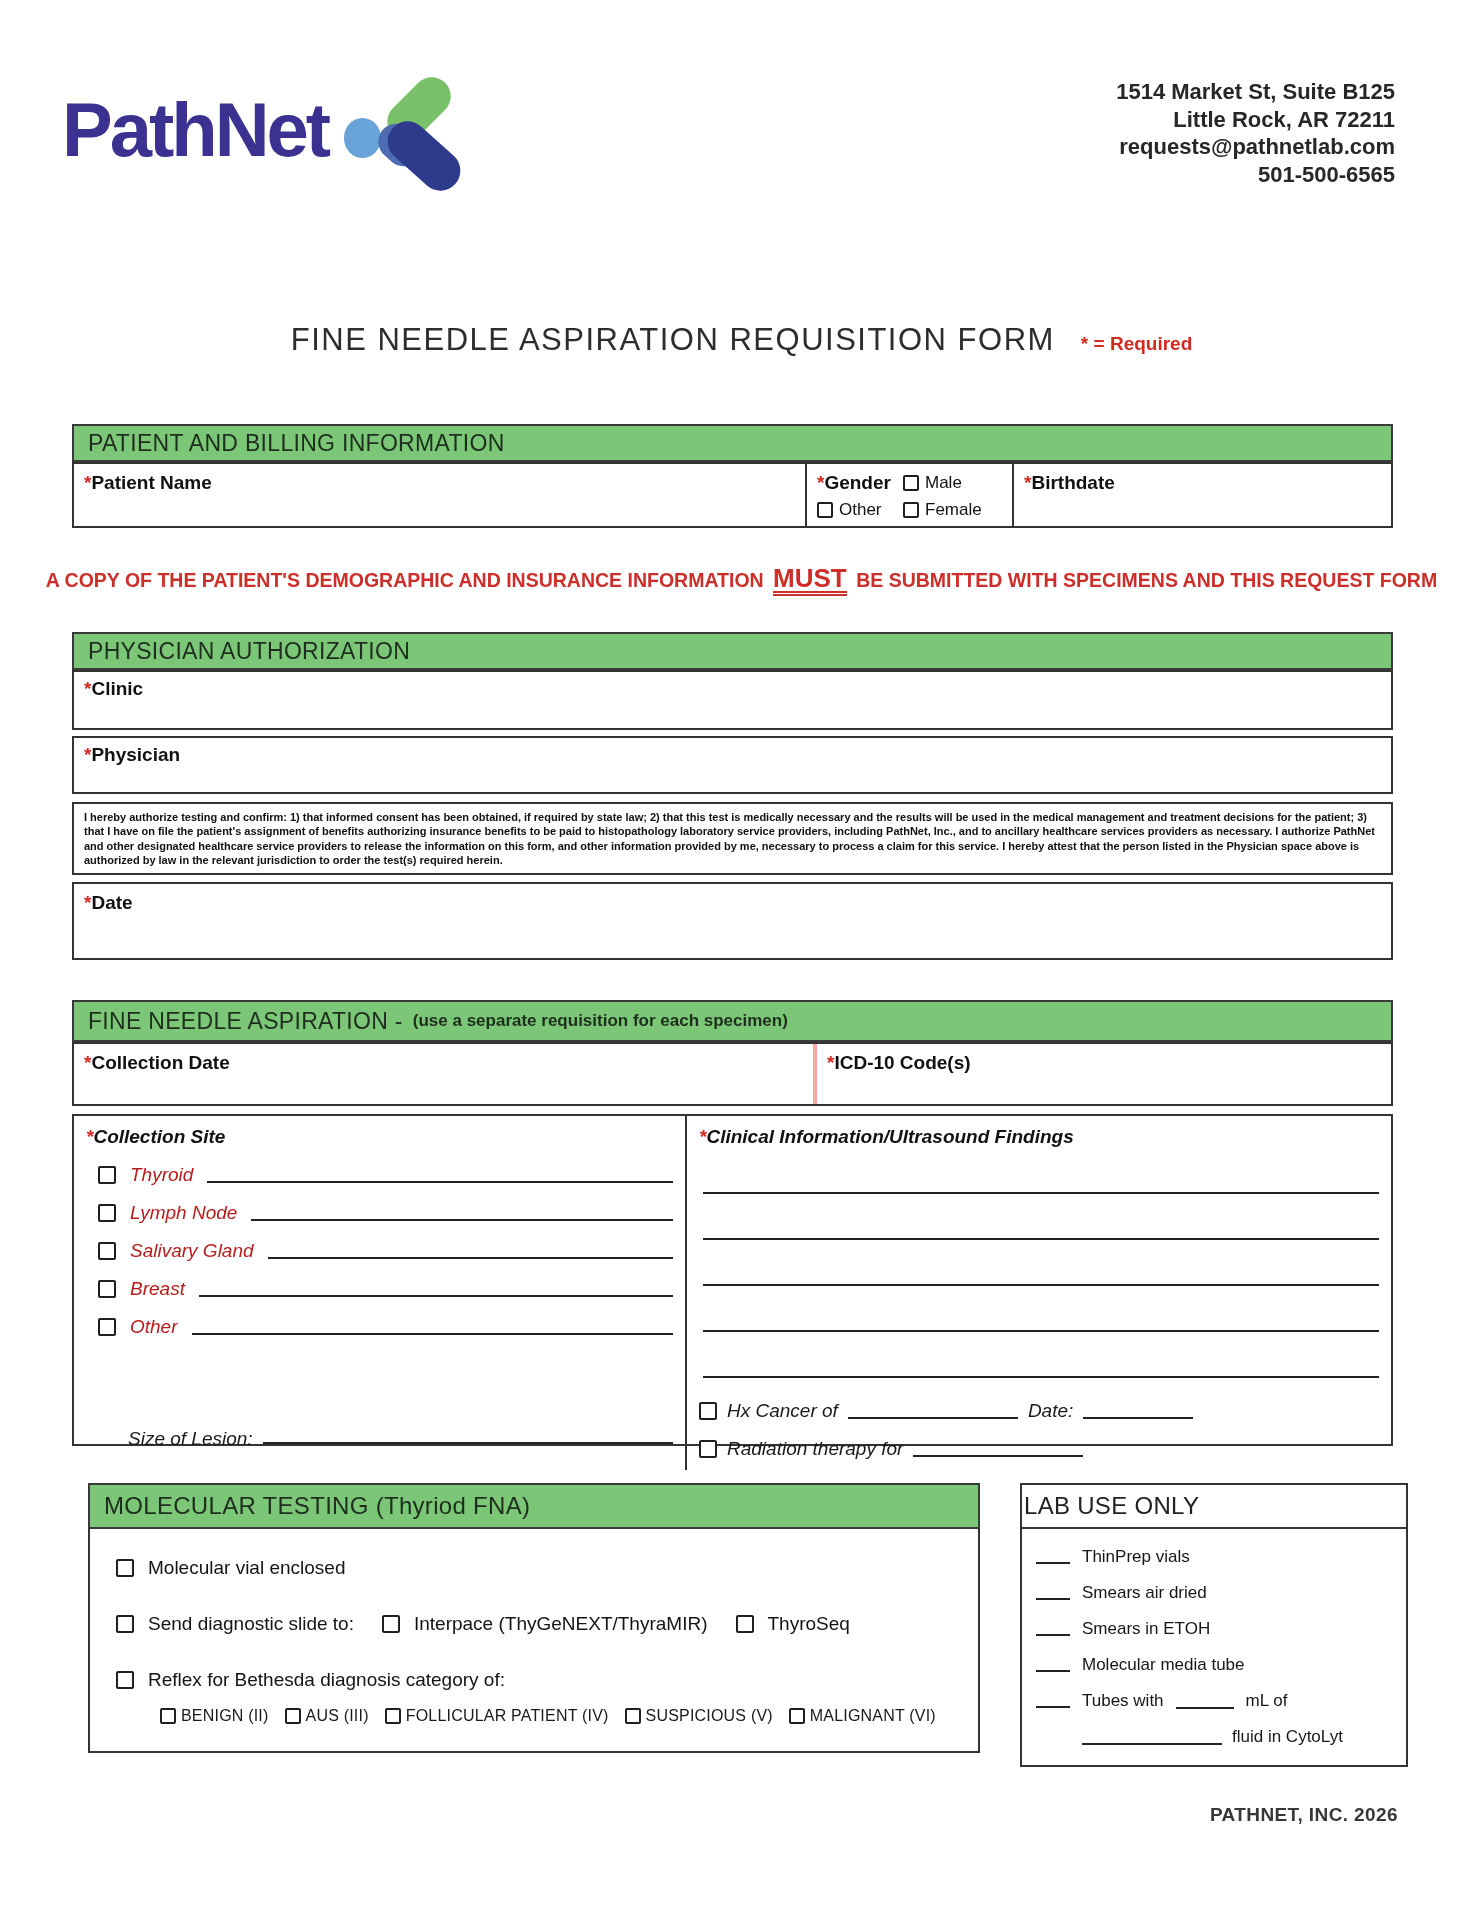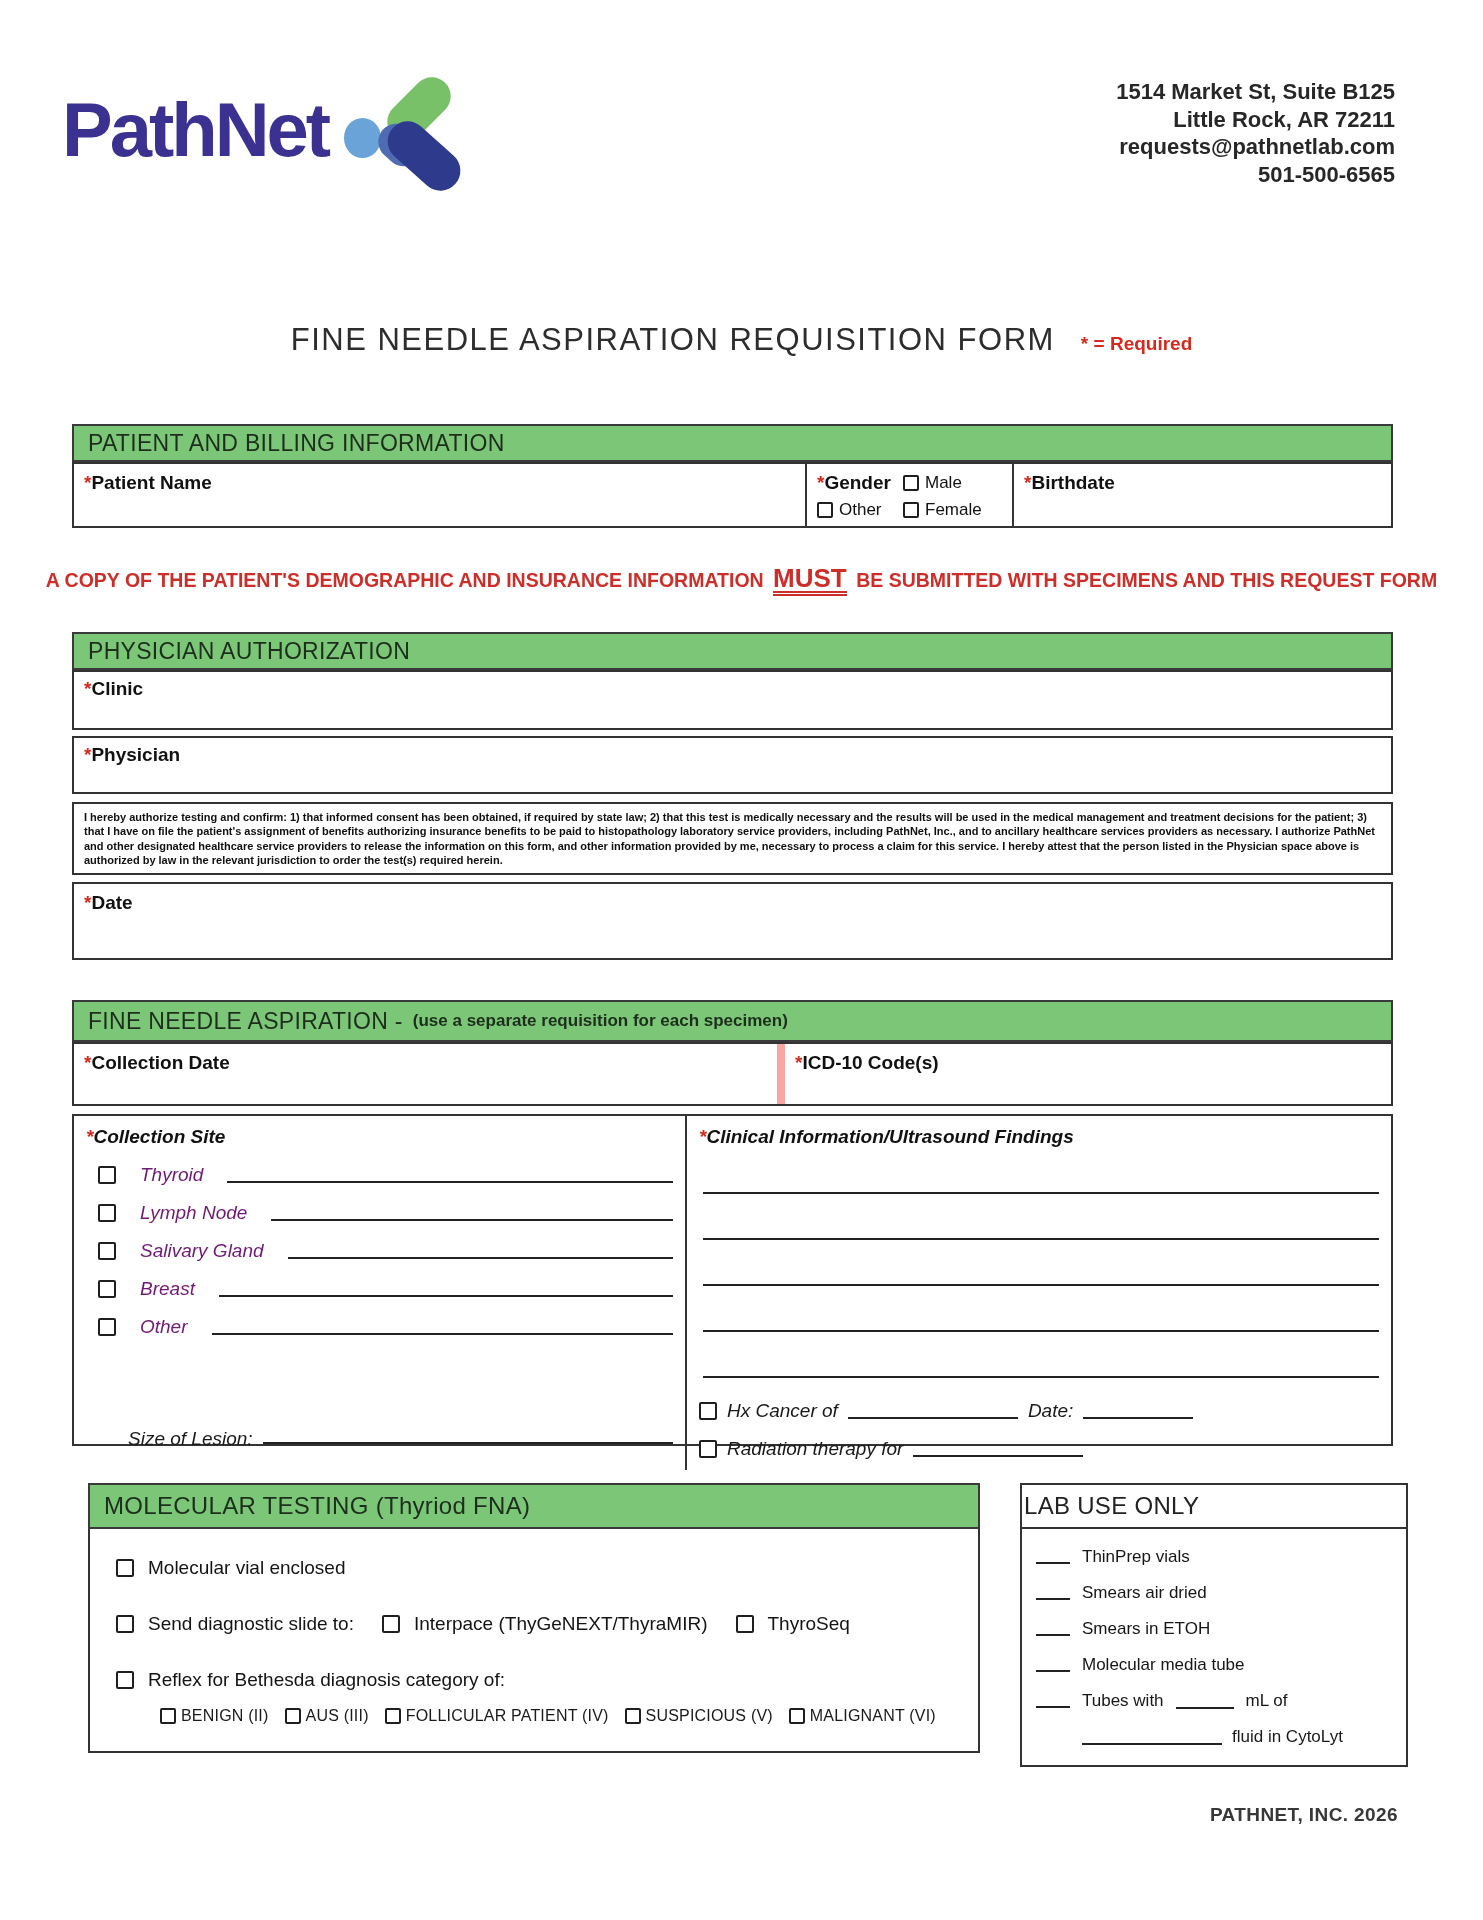--- a/index.html
+++ b/index.html
@@ -54,26 +54,26 @@
   
   .row-box{padding:6px 10px;box-sizing:border-box;}
   .legal{font-size:11px;line-height:1.3;color:#101010;font-weight:700;}
   .sig-grid{display:grid;grid-template-columns:819px 502px;height:78px;}
   .sig-grid > div{padding:8px 10px;box-sizing:border-box;}
   .sig-grid > div + div{border-left:2px solid #333;}
 
   
   .fna-a{display:grid;grid-template-columns:703px 618px;height:64px;}
   .fna-a > div{padding:8px 10px;box-sizing:border-box;}
-  .fna-a > div + div{border-left:8px solid #fca5a5;}
+  .fna-a > div + div{border-left:4px solid #fca5a5;margin-left:36px;}
   .fna-b{display:grid;grid-template-columns:611px 710px;height:332px;}
   .fna-b > div{padding:10px 12px;box-sizing:border-box;font-style:italic;}
   .fna-b > div + div{border-left:2px solid #333;}
   .site-col{display:flex;flex-direction:column;}
-  .site-row{display:flex;align-items:center;gap:24px;margin-top:16px;padding-left:12px;font-size:19px;color:#701a75;}
+  .site-row{display:flex;align-items:center;gap:14px;margin-top:16px;padding-left:12px;font-size:19px;color:#b91c1c;}
   .site-row .site-label{flex:none;}
   .size-row{display:flex;align-items:flex-start;gap:10px;margin-top:auto;padding:0 0 10px 42px;font-size:19px;}
   .clin-col{display:flex;flex-direction:column;}
   .clin-line{border-bottom:2px solid #222;height:44px;margin:0 4px;}
   .hx-row{display:flex;align-items:center;gap:10px;margin-top:22px;font-size:19px;}
   .rad-row{display:flex;align-items:center;gap:10px;margin-top:16px;font-size:19px;}
 
   
   .sec-mol{position:absolute;left:88px;top:1483px;width:892px;}
   .mol-bar{height:42px;font-size:24px;}

